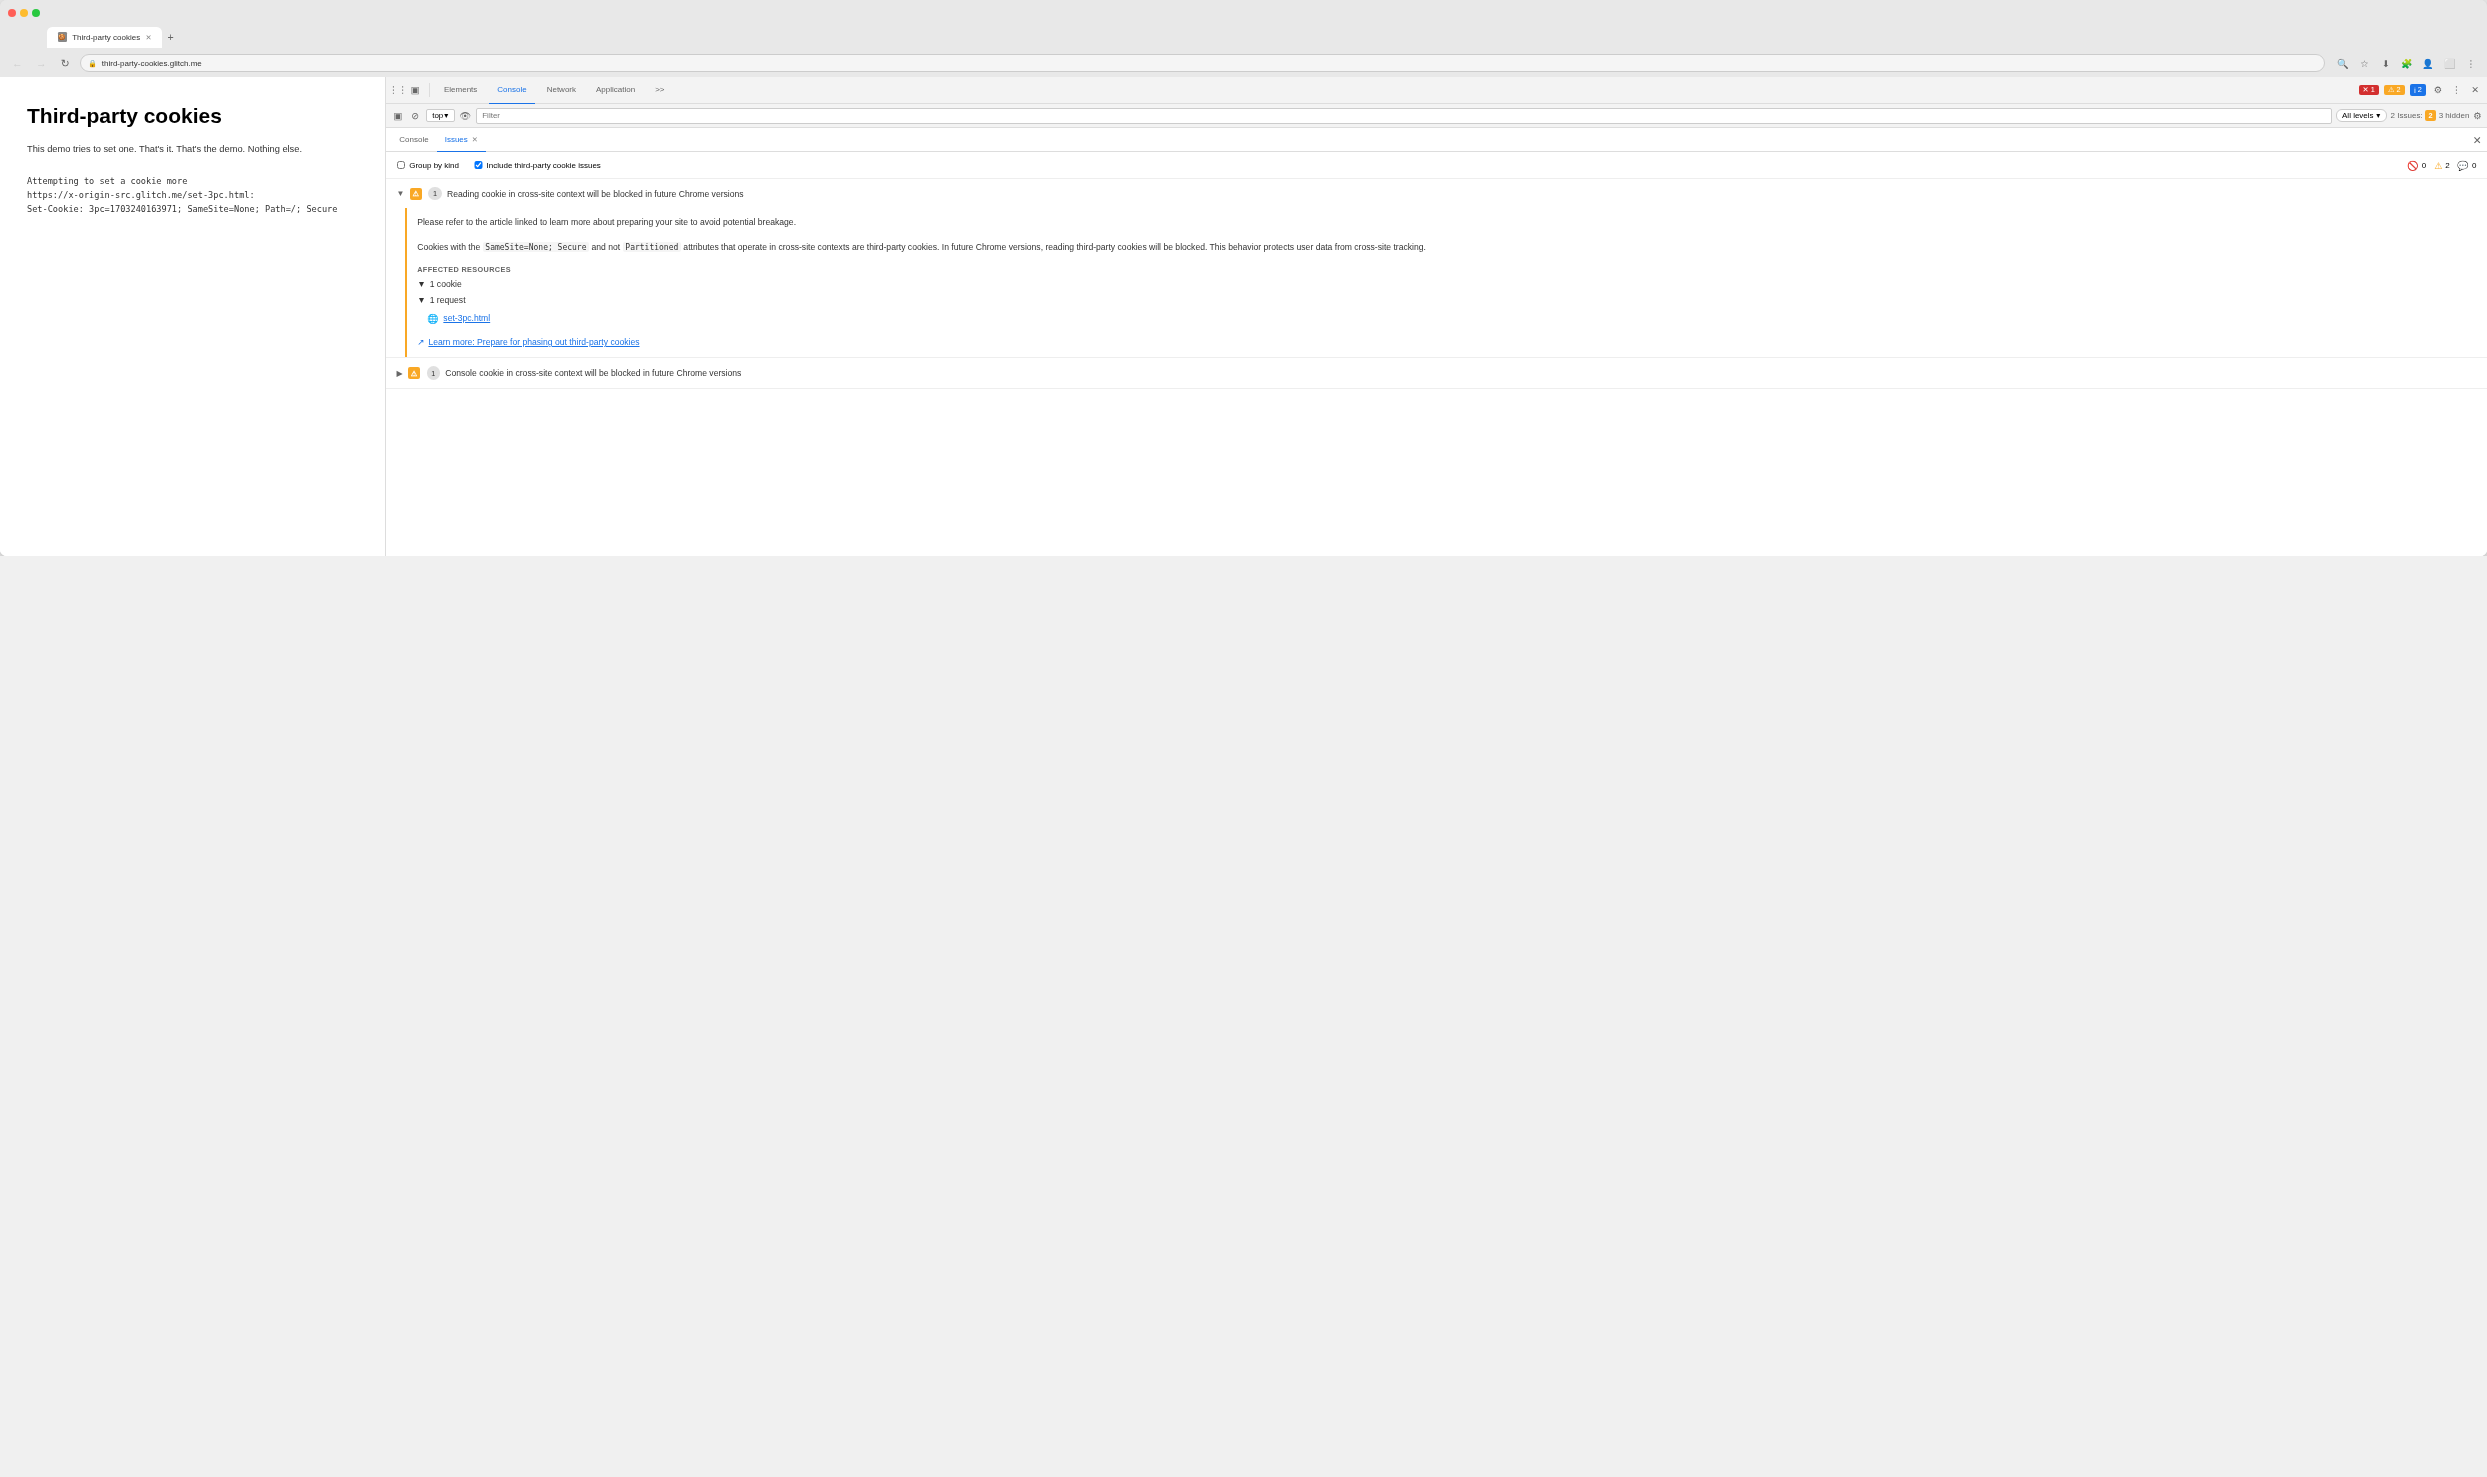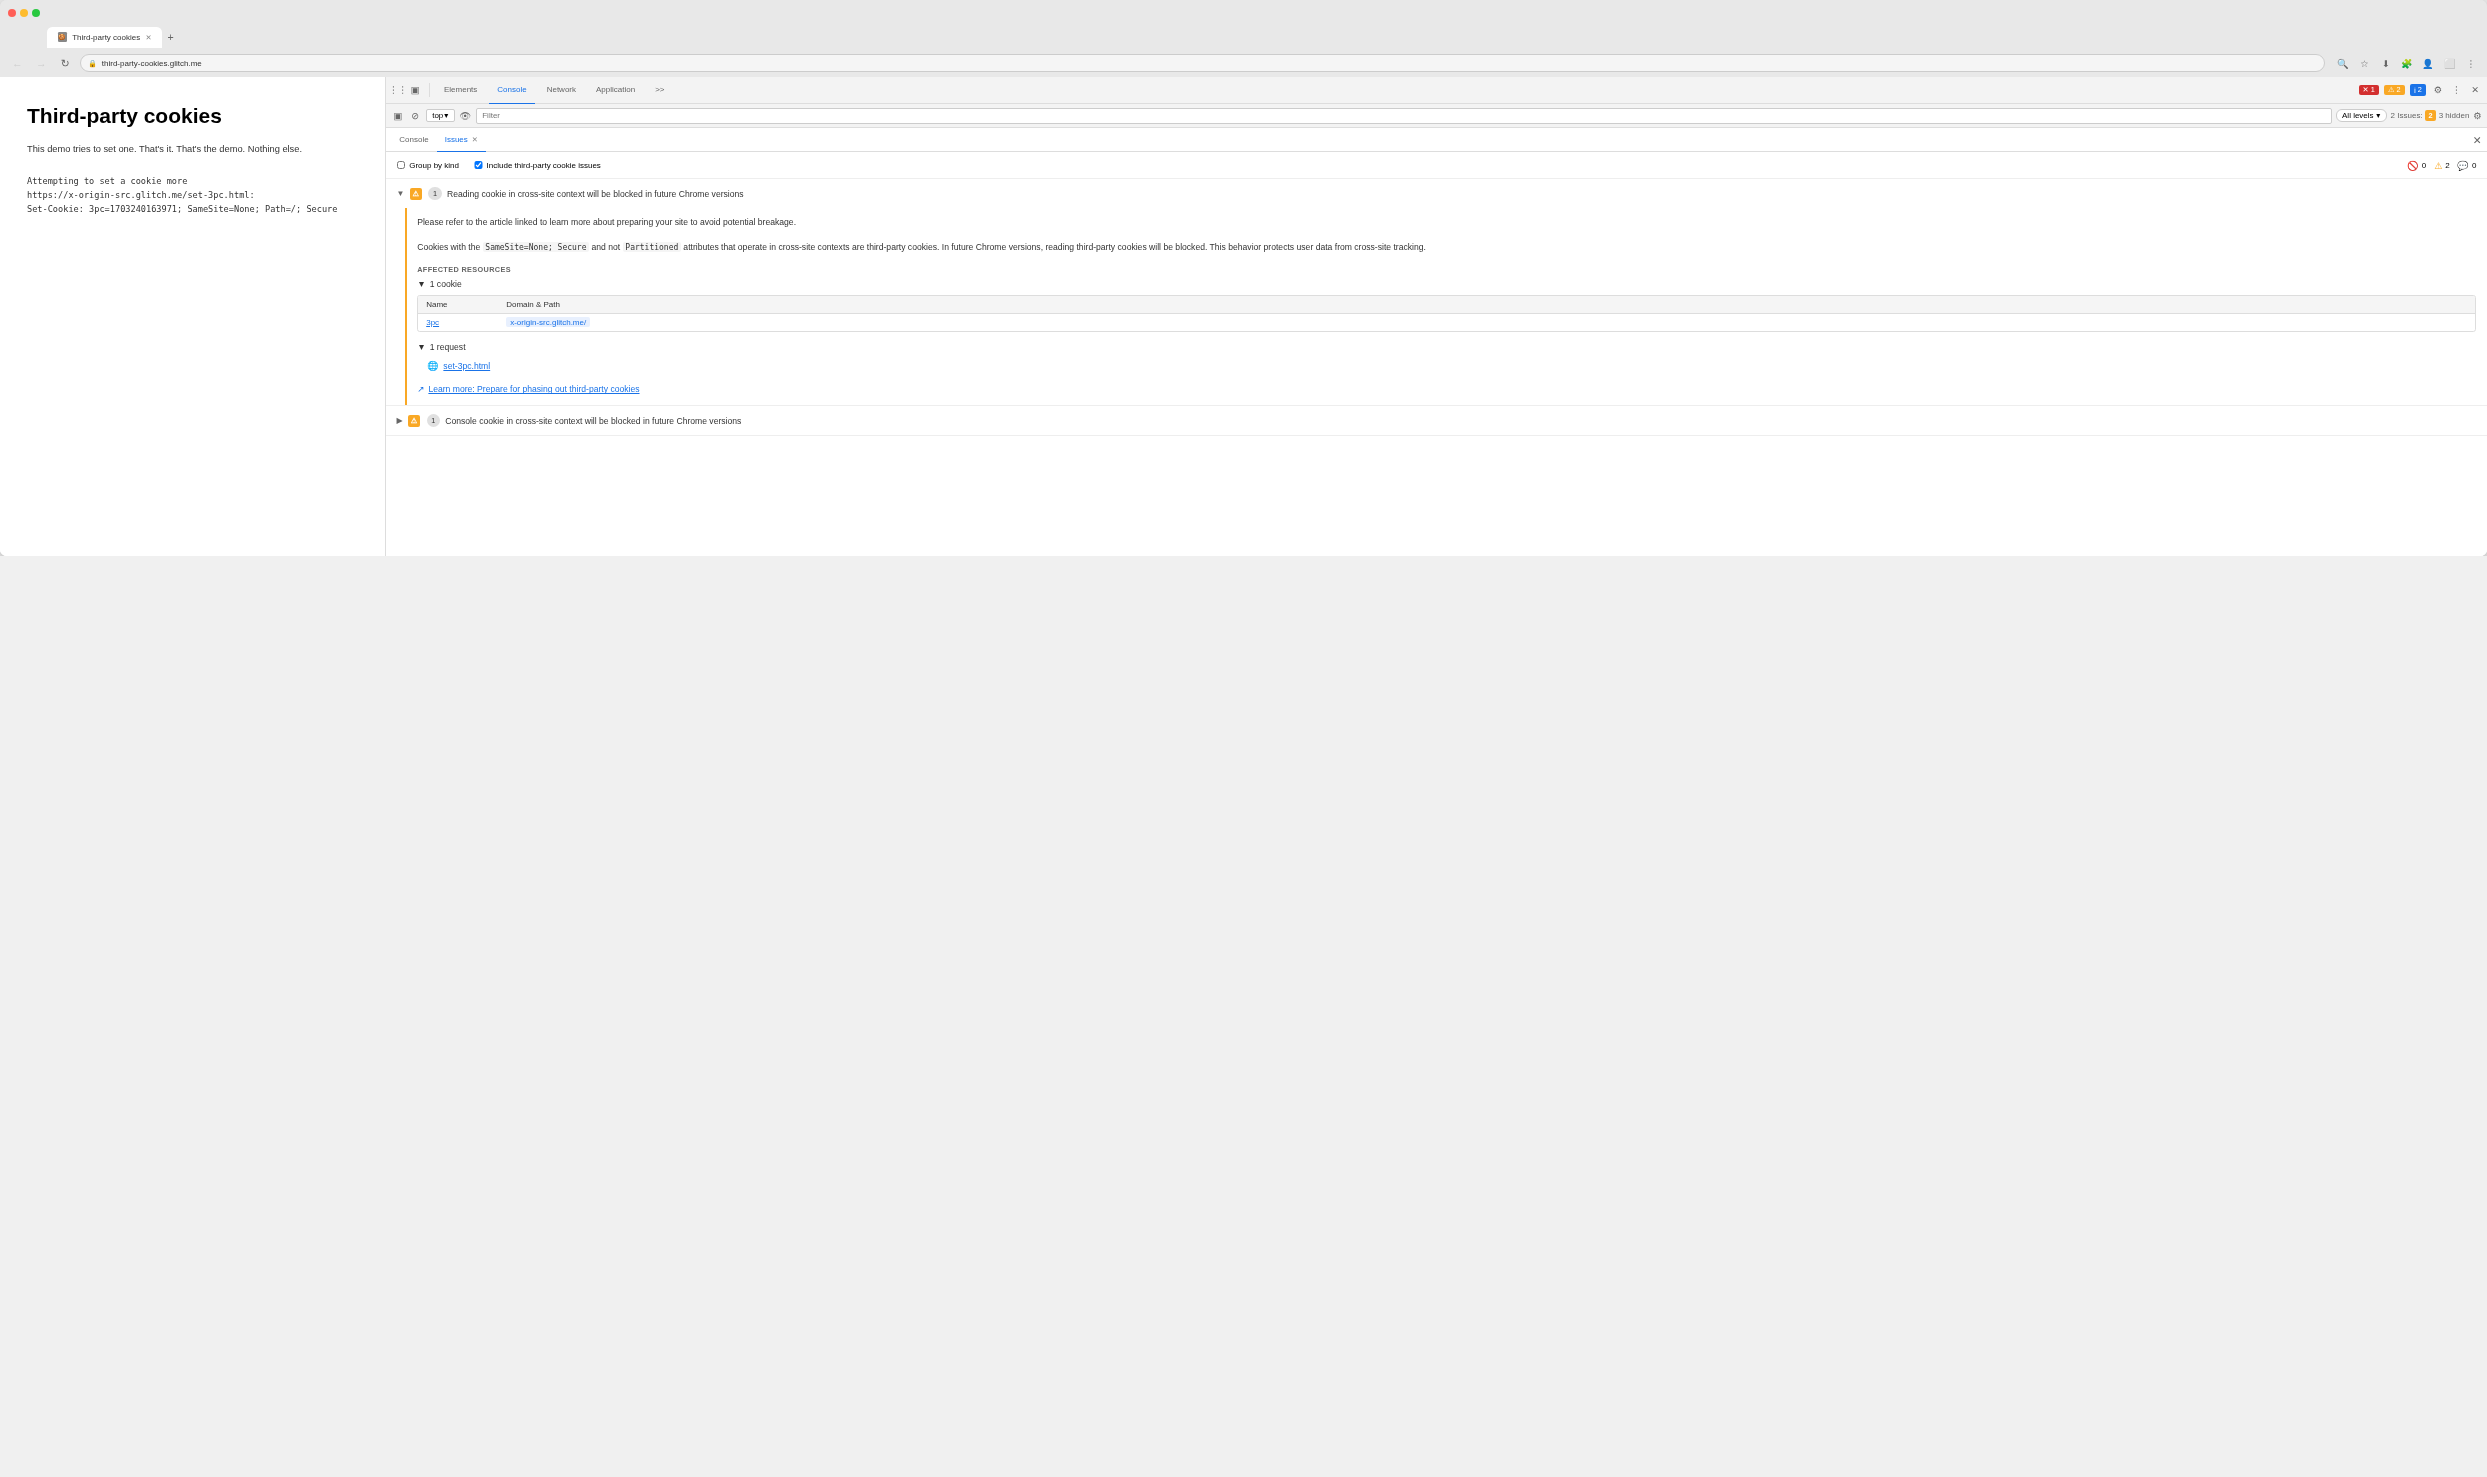--- a/index.html
+++ b/index.html
@@ -258,34 +258,20 @@
               </div>
 
               <div class="affected-resources">
                 <div class="affected-title">AFFECTED RESOURCES</div>
 
                 <div class="resource-expand">
                   <span>▼</span>
                   <span>1 cookie</span>
                 </div>
 
-                <div class="resource-table">
-                  <div class="resource-table-header">
-                    <div class="resource-table-cell name-col">Name</div>
-                    <div class="resource-table-cell domain-col">Domain &amp; Path</div>
-                  </div>
-                  <div class="resource-table-row">
-                    <div class="resource-table-cell name-col">
-                      <span class="link-blue">3pc</span>
-                    </div>
-                    <div class="resource-table-cell domain-col">
-                      <span class="domain-pill">x-origin-src.glitch.me/</span>
-                    </div>
-                  </div>
-                </div>
 
                 <div class="request-expand">
                   <span>▼</span>
                   <span>1 request</span>
                 </div>
 
                 <div class="request-item">
                   <span class="globe-icon">🌐</span>
                   <span class="link-blue">set-3pc.html</span>
                 </div>

